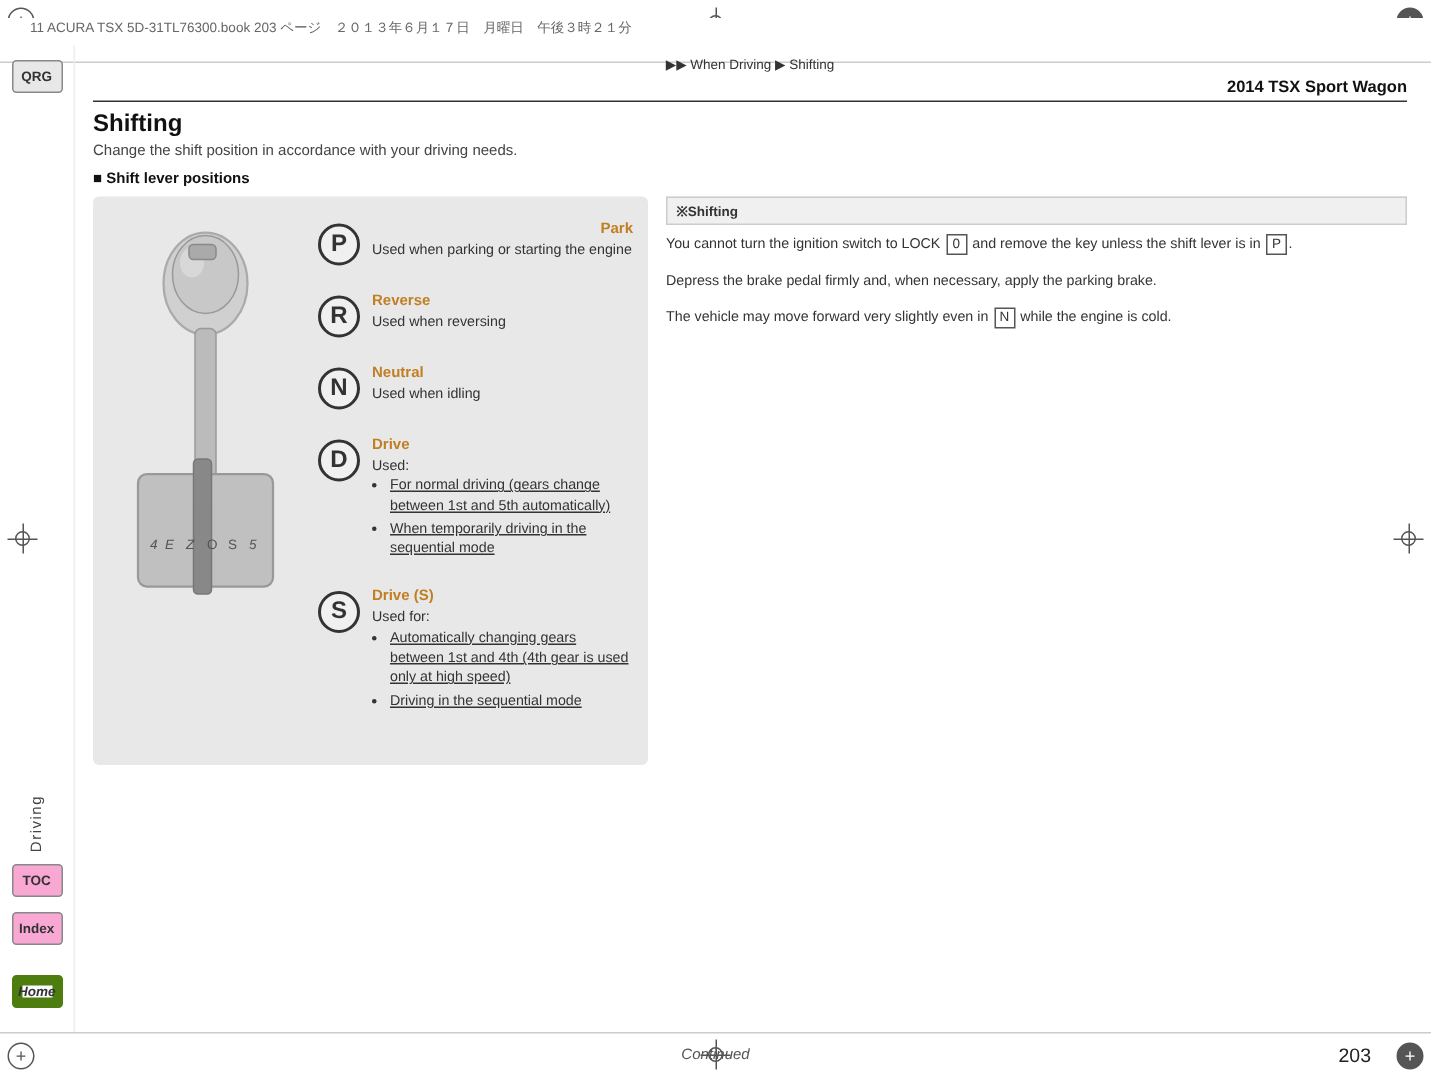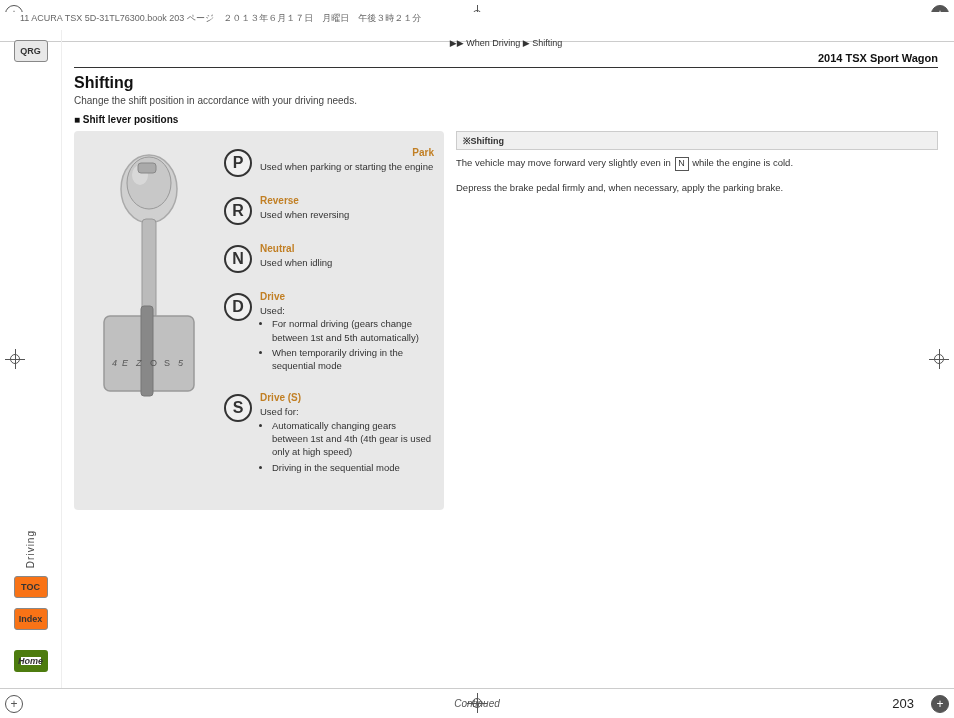--- a/index.html
+++ b/index.html
@@ -31,21 +31,21 @@
     
     .page-container {
       position: absolute;
       top: 30px;
       left: 0; right: 0; bottom: 30px;
       display: flex;
     }
 
     
     .left-sidebar {
-      width: 62px;
+      width: 50px;
       display: flex;
       flex-direction: column;
       align-items: center;
       padding-top: 10px;
       border-right: 1px solid #eee;
       position: relative;
     }
     .sidebar-label-vertical {
       position: absolute;
       bottom: 120px;
@@ -61,21 +61,21 @@
       border: 1px solid #888;
       border-radius: 3px;
       display: flex;
       align-items: center;
       justify-content: center;
       font-size: 9px;
       font-weight: bold;
       color: #333;
       margin-bottom: 6px;
       cursor: pointer;
-      background: #f97316;
+      background: #f9a8d4;
     }
     .sidebar-btn.qrg { background: #e8e8e8; }
     .sidebar-btn.toc { margin-top: auto; margin-bottom: 6px; }
     .sidebar-btn.index { margin-bottom: 16px; }
     .sidebar-btn.home {
       font-style: italic;
       font-size: 9px;
       background: #fff;
       border: 7px solid #4d7c0f;
     }
@@ -198,21 +198,21 @@
     .gear-name.neutral { color: #c17f24; }
     .gear-name.drive { color: #c17f24; }
     .gear-name.drive-s { color: #c17f24; }
 
     .gear-desc {
       font-size: 9.5px;
       color: #333;
       line-height: 1.4;
     }
     .gear-desc ul { padding-left: 12px; }
-    .gear-desc li { margin-bottom: 2px; }
+    .gear-desc li { margin-bottom: 2px; text-decoration: underline; }
 
     
     .notes-column {
       flex: 1;
     }
 
     .note-header {
       font-size: 9px;
       font-weight: bold;
       color: #333;
@@ -463,26 +463,29 @@
               </div>
             </div>
 
           </div>
         </div>
       </div>
 
       <div class="notes-column">
         <div class="note-header">※Shifting</div>
 
+        <div class="note-text">
+          You cannot turn the ignition switch to LOCK <span class="inline-box">0</span> and remove the key unless the shift lever is in <span class="inline-box">P</span>.
+        </div>
+
+        <div class="note-text">Depress the brake pedal firmly and, when necessary, apply the parking brake.</div>
 
         <div class="note-text">
           The vehicle may move forward very slightly even in <span class="inline-box">N</span> while the engine is cold.
         </div>
-
-        <div class="note-text">Depress the brake pedal firmly and, when necessary, apply the parking brake.</div>
       </div>
 
     </div>
 
   </div>
 
 </div>
 
 <div class="footer-bar">
   <span class="footer-continued">Continued</span>

